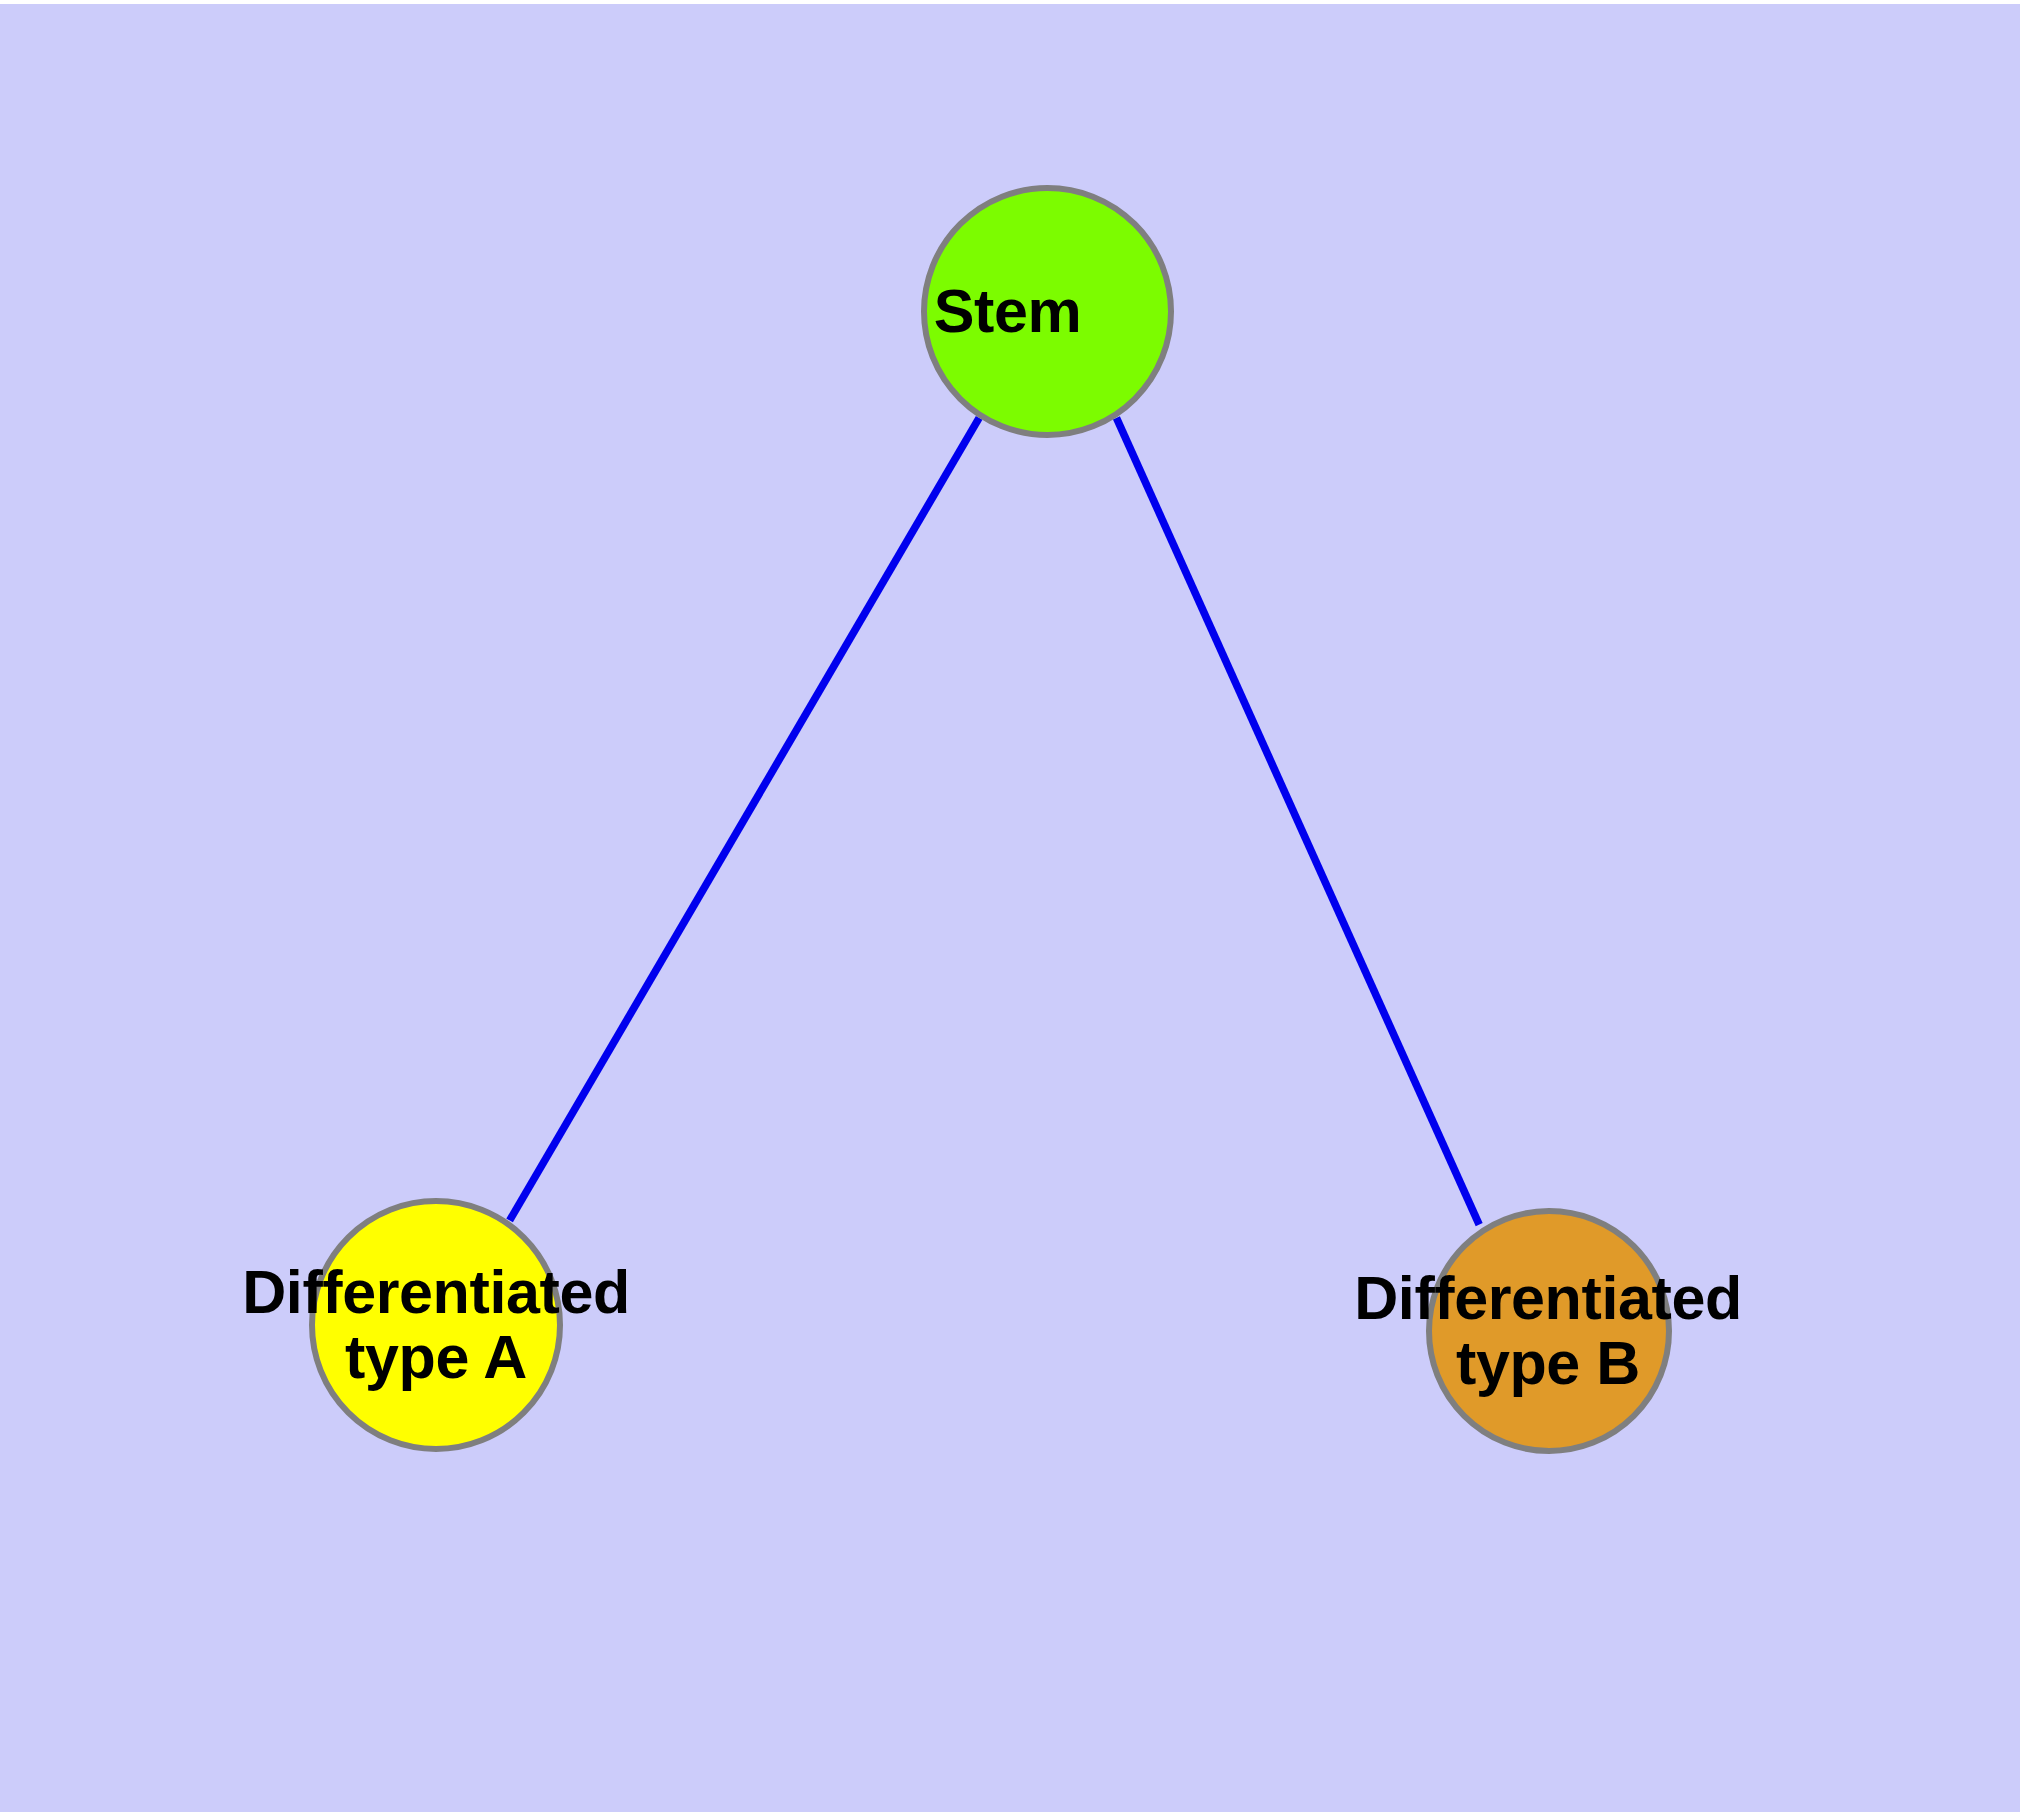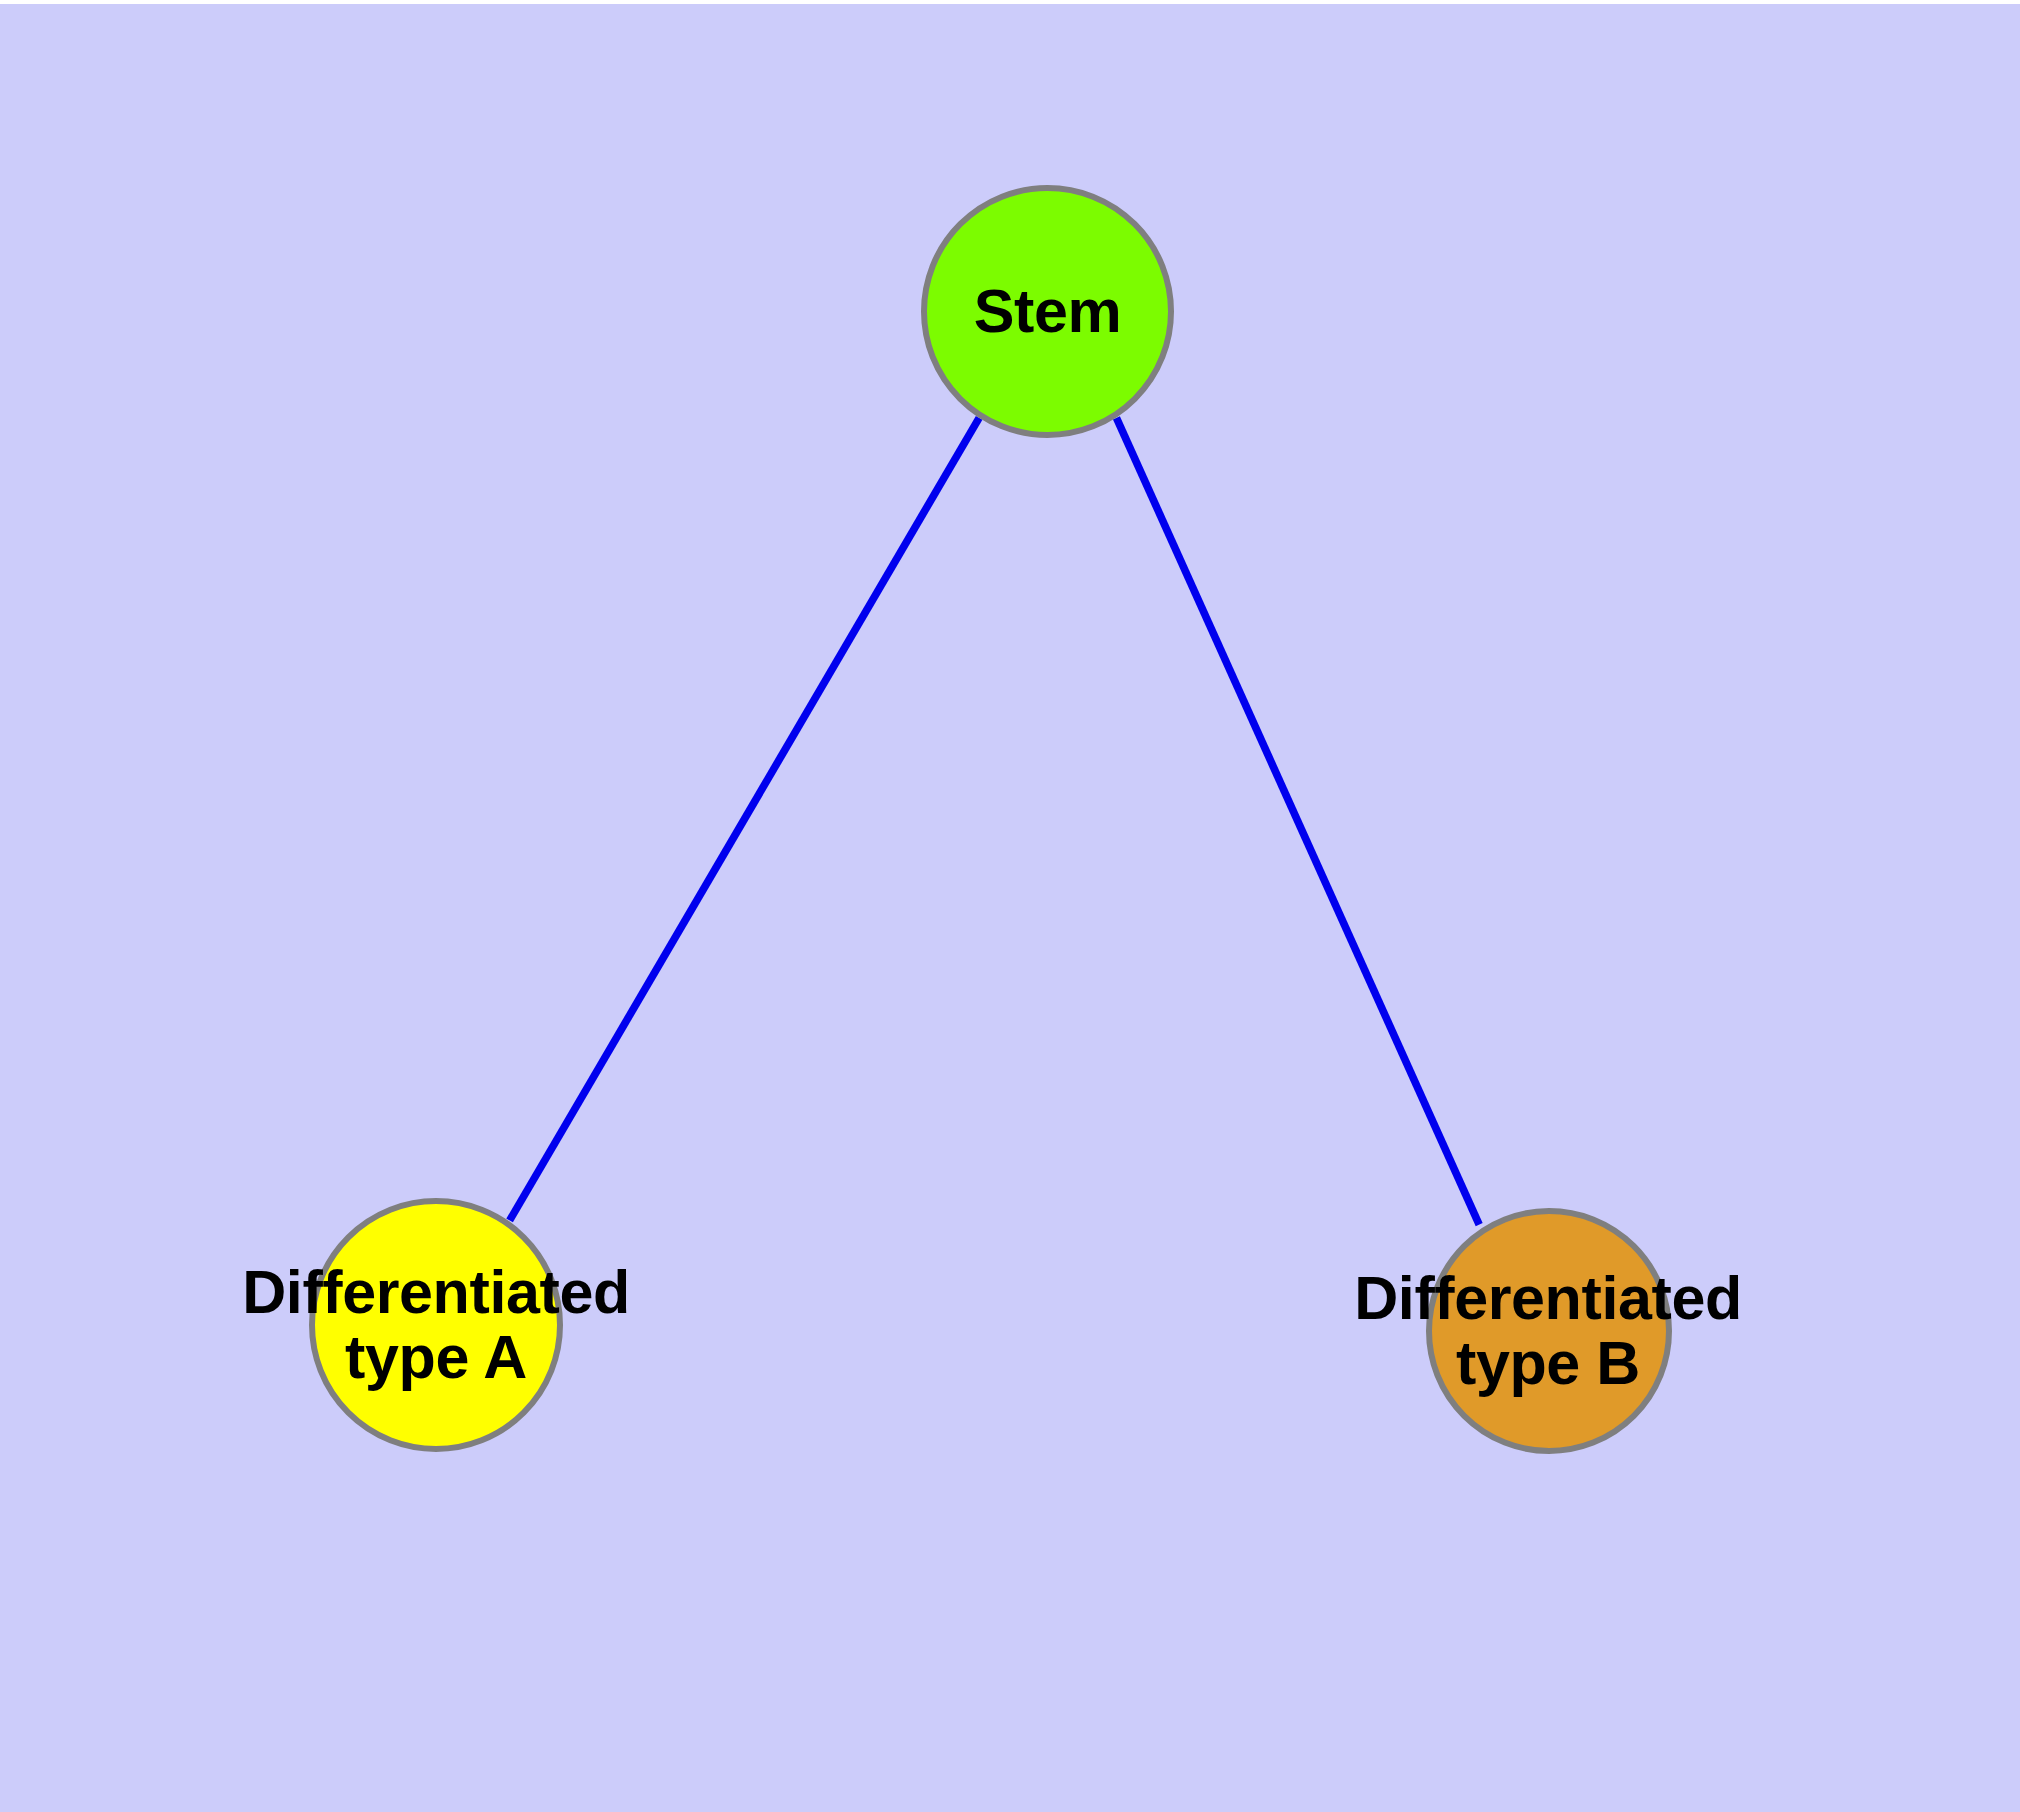--- a/index.html
+++ b/index.html
@@ -56,20 +56,20 @@
 
   <svg id="edge-layer" viewBox="0 0 2384 2138">
     <line class="graph-edge" x1="1155" y1="493" x2="601" y2="1440" stroke="#0000ee" stroke-width="9"></line>
     <line class="graph-edge" x1="1317" y1="493" x2="1745" y2="1445" stroke="#0000ee" stroke-width="9"></line>
   </svg>
 
   <div class="graph-node" style="left: 921px; top: 185px; width: 253px; height: 253px; background: rgb(124, 252, 0); border-color: rgb(127, 127, 127); border-width: 6px;"></div>
   <div class="graph-node" style="left: 309px; top: 1198px; width: 254px; height: 254px; background: rgb(255, 255, 0); border-color: rgb(127, 127, 127); border-width: 6px;"></div>
   <div class="graph-node" style="left: 1426px; top: 1208px; width: 246px; height: 246px; background: rgb(224, 154, 41); border-color: rgb(127, 127, 127); border-width: 6px;"></div>
 
-  <div class="node-label" style="font-size: 61px; color: rgb(0, 0, 0); width: 475px; left: 810px; top: 279px;">Stem</div>
+  <div class="node-label" style="font-size: 61px; color: rgb(0, 0, 0); width: 475px; left: 770px; top: 279px;">Stem</div>
   <div class="node-label" style="font-size: 61px; color: rgb(0, 0, 0); width: 644px; left: 114px; top: 1260px;">Differentiated
 type A</div>
   <div class="node-label" style="font-size: 61px; color: rgb(0, 0, 0); width: 644px; left: 1226px; top: 1266px;">Differentiated
 type B</div>
 
 </div>
 
 
 </body></html>

